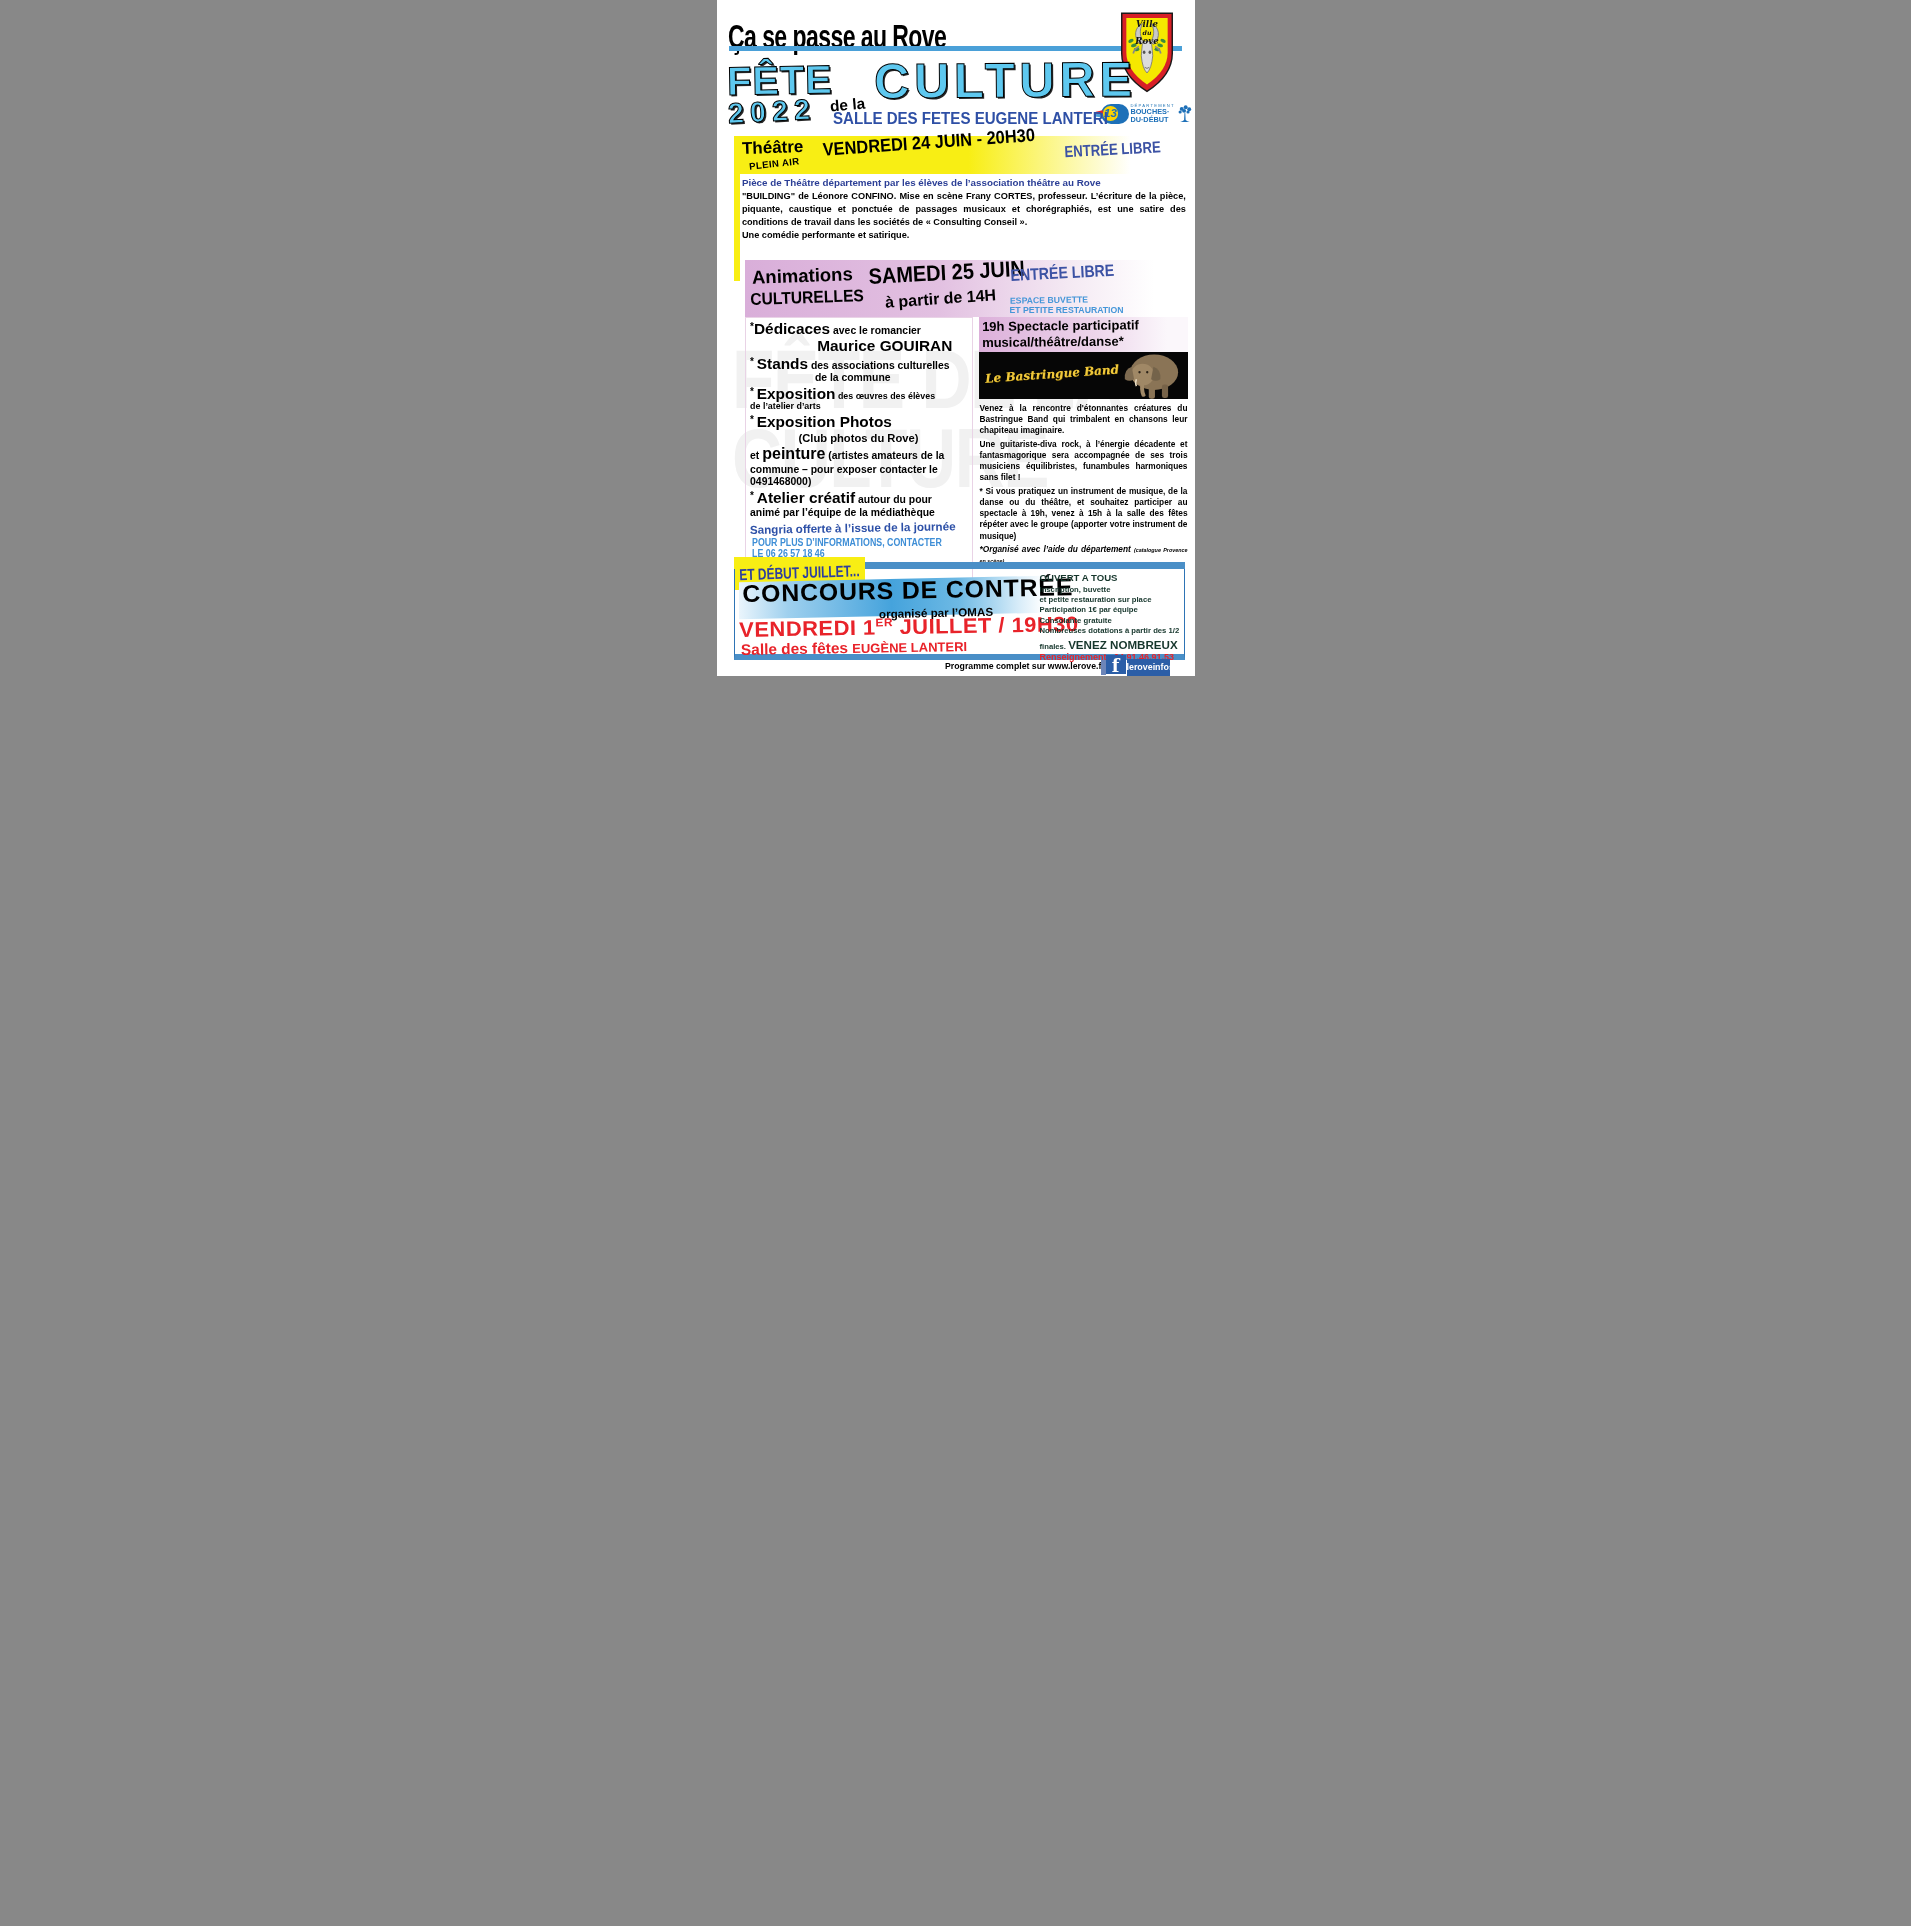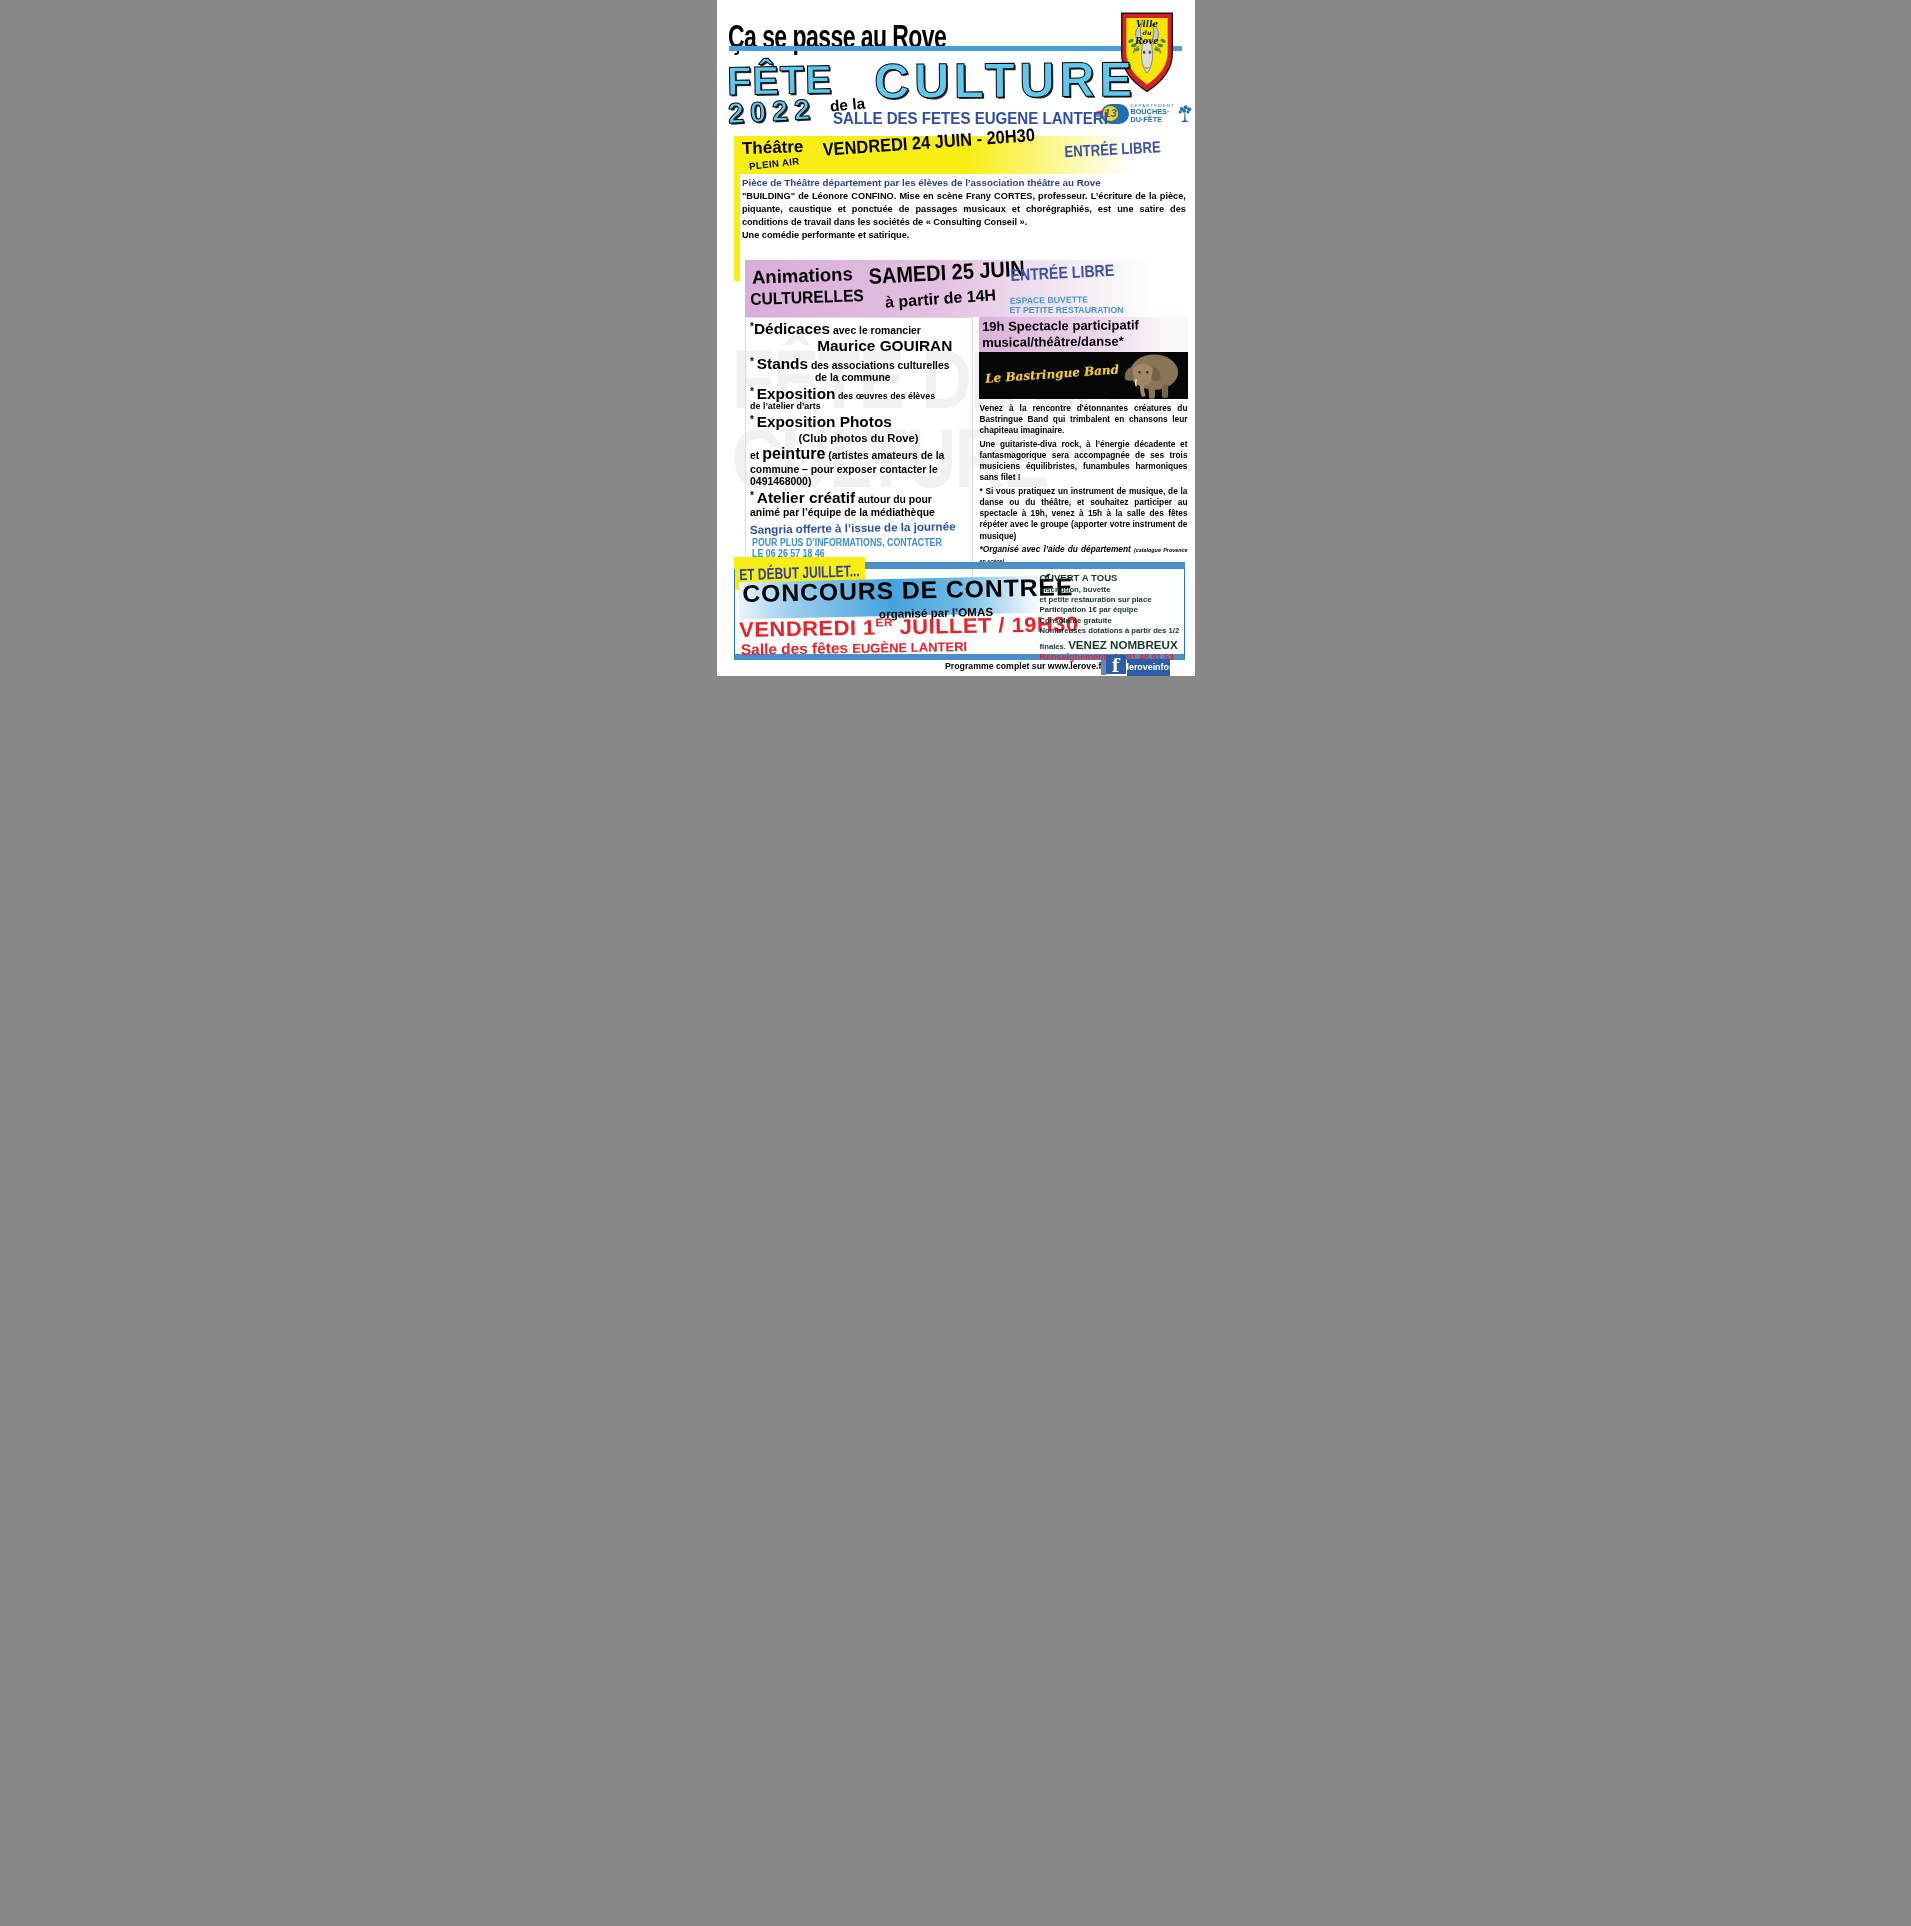--- a/index.html
+++ b/index.html
@@ -165,21 +165,21 @@
   <div class="abs dept z2">
     <div class="dept-badge">
       <div class="ribbon-r"></div>
       <div class="ribbon-b"></div>
       <div class="oval"></div>
       <div class="n13">13</div>
     </div>
     <div class="dept-words">
       <div class="dept-l1">DÉPARTEMENT</div>
       <div class="dept-l2">BOUCHES·</div>
-      <div class="dept-l2">DU·FÊTE</div>
+      <div class="dept-l2">DU·DÉBUT</div>
     </div>
     <svg width="17.7" height="20" viewBox="0 0 40 46">
       <g fill="#1d70b8">
         <circle cx="12" cy="10" r="5"></circle>
           <circle cx="22" cy="6" r="5"></circle>
           <circle cx="31" cy="11" r="5"></circle>
         <circle cx="8" cy="18" r="4"></circle>
           <circle cx="18" cy="15" r="5"></circle>
           <circle cx="28" cy="18" r="4"></circle>
         <path d="M19 20 L21 20 L22 38 Q26 42 32 43 L8 43 Q14 42 18 38 Z"></path>

